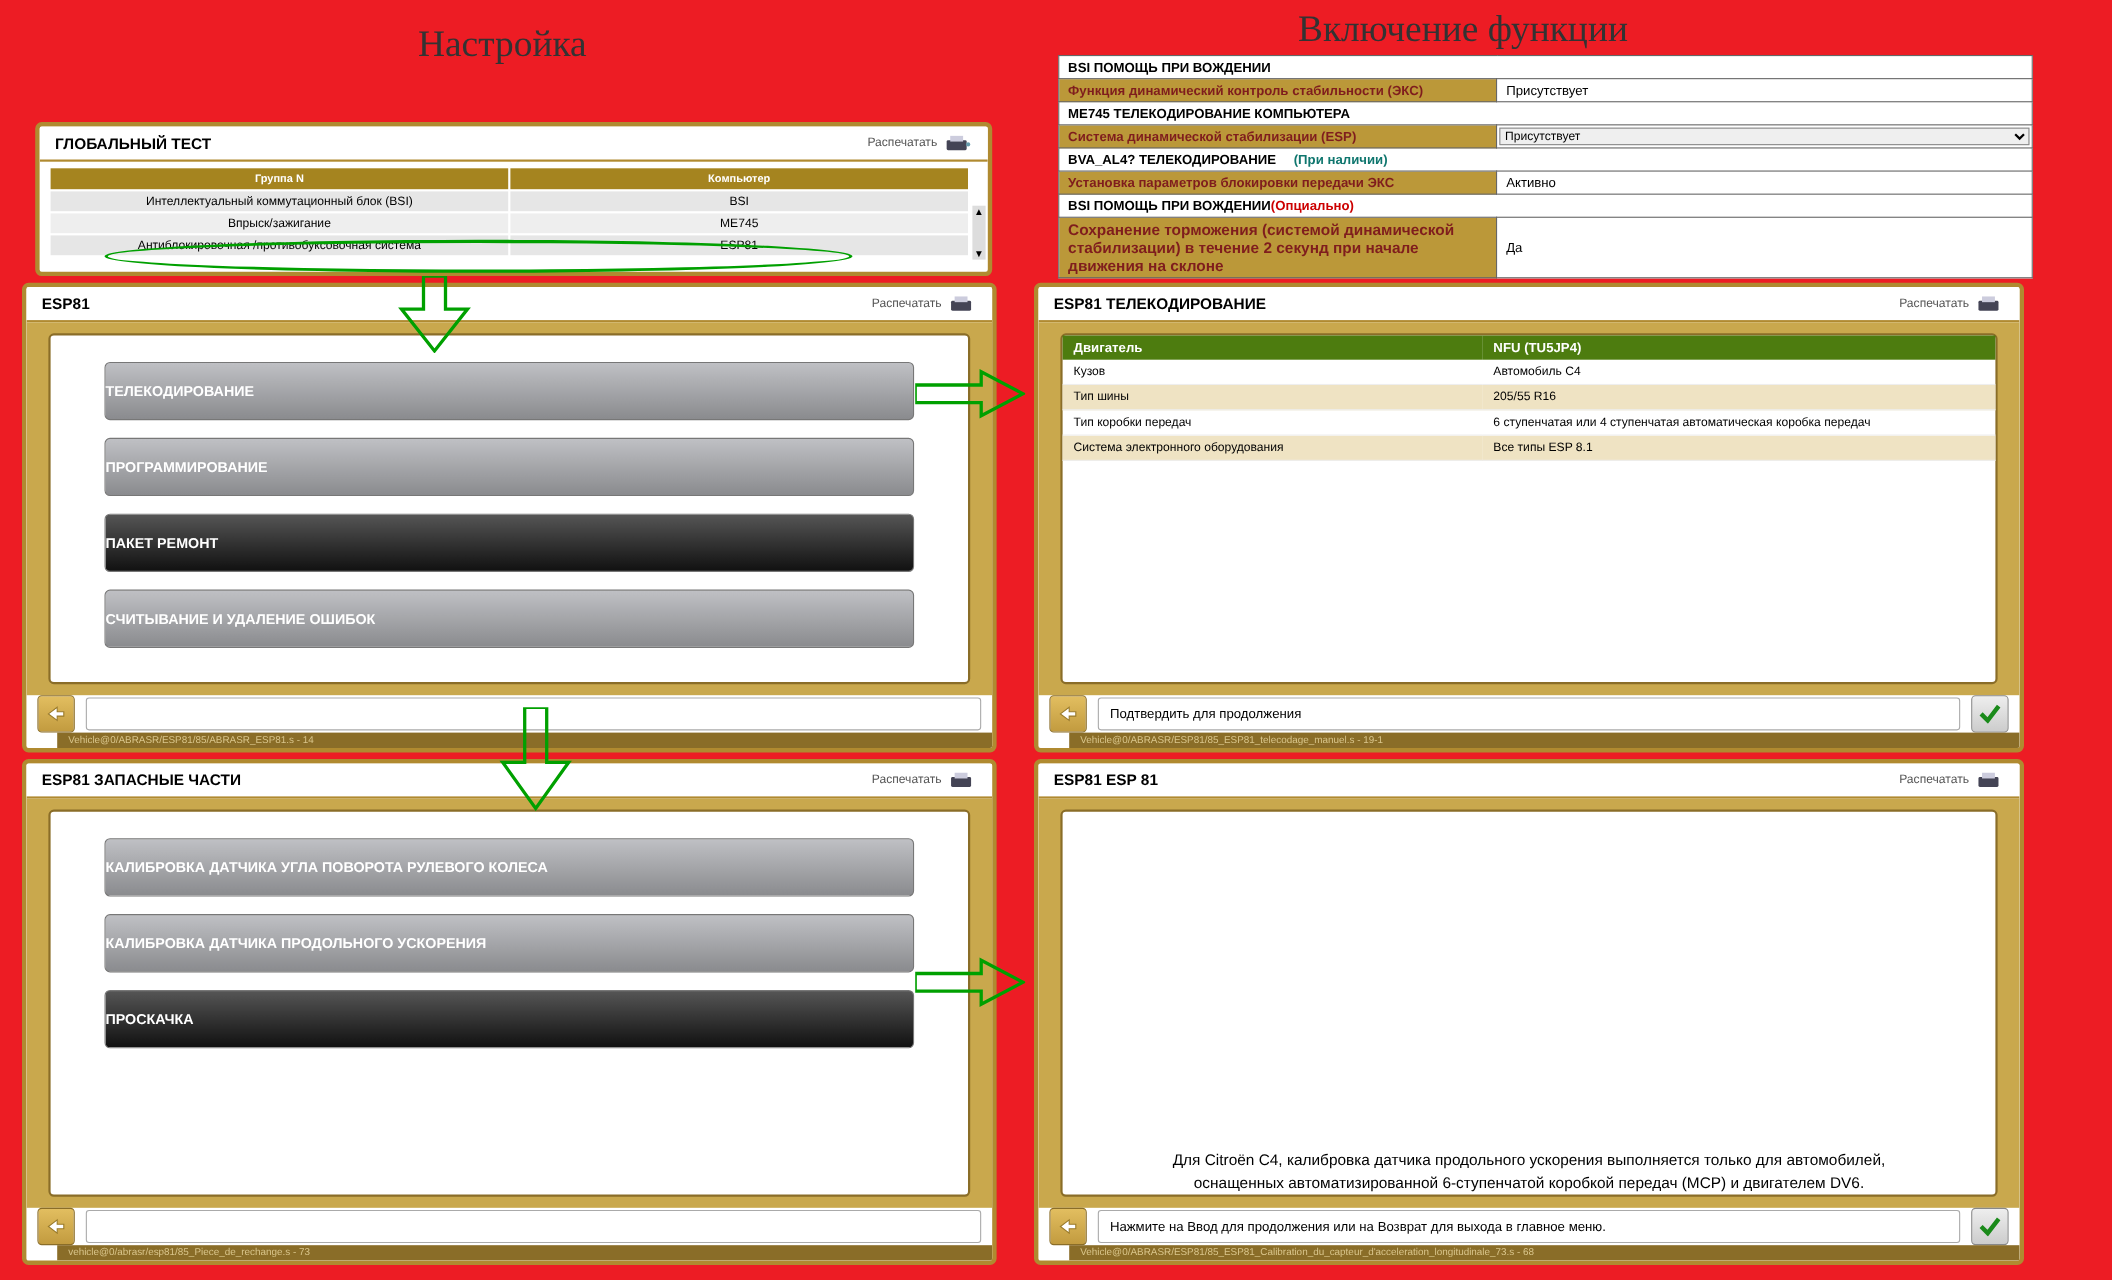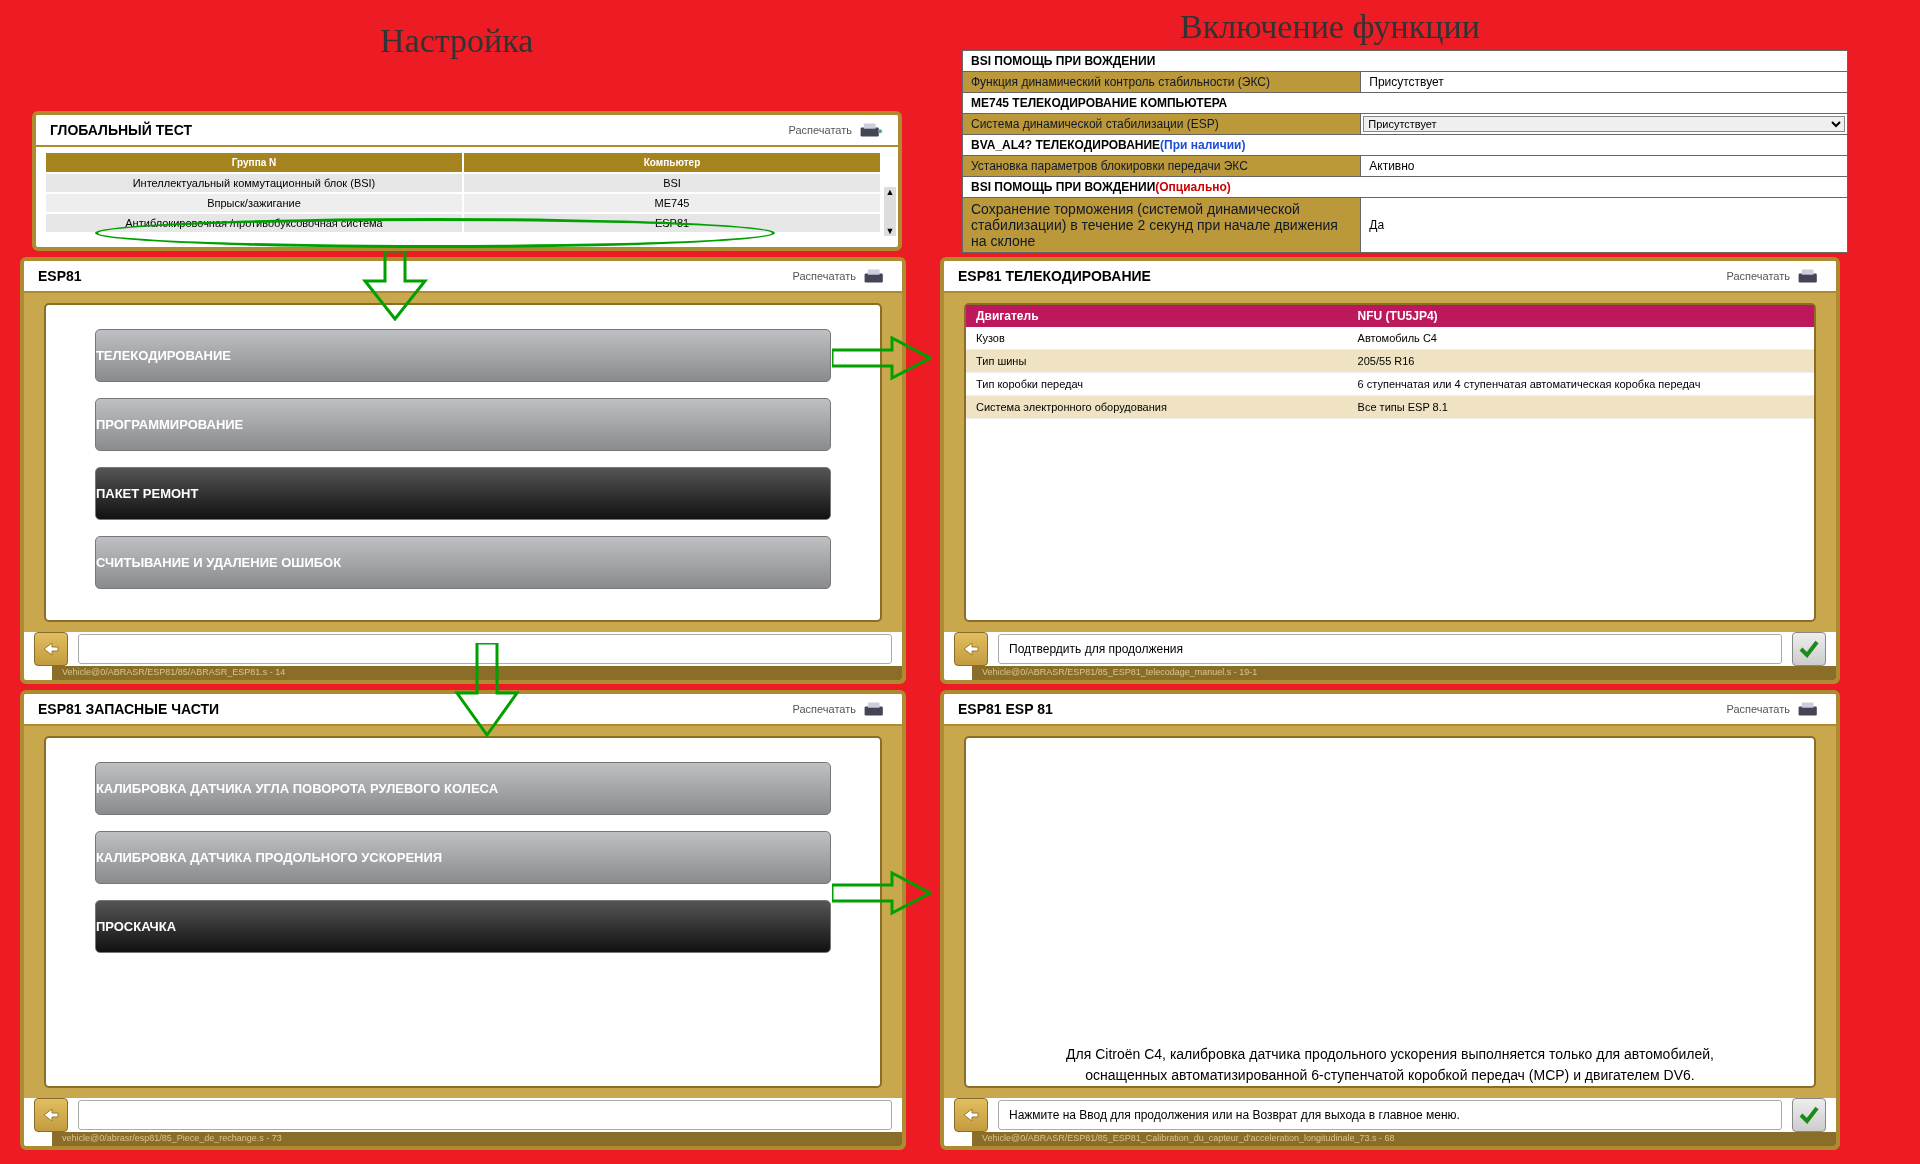--- a/index.html
+++ b/index.html
@@ -79,29 +79,29 @@
   .gt-table td{background:#e6e6e6;text-align:center;padding:3px;font-size:11px;}
   .gt-table tr:nth-child(odd) td{background:#eee;}
   .gt-scroll{ position:absolute;right:2px;top:40px;bottom:2px;width:12px;background:#ddd;}
   .gt-scroll::before{content:'▲';position:absolute;top:0;left:0;right:0;text-align:center;font-size:9px;}
   .gt-scroll::after{content:'▼';position:absolute;bottom:0;left:0;right:0;text-align:center;font-size:9px;}
 
   
   .cfg-table{border-collapse:collapse;width:100%;border:1px solid #555;background:#fff;}
   .cfg-table td{border:1px solid #666;padding:3px 8px;font-size:12px;vertical-align:middle;height:18px;}
   .cfg-head{background:#fff;font-weight:bold;font-size:13px;}
-  .cfg-row-label{background:#bb9839;color:#0f172a;font-weight:normal;width:45%;}
+  .cfg-row-label{background:#bb9839;color:#7f1d1d;font-weight:bold;width:45%;}
   .cfg-row-val{background:#fff;}
   .cfg-select{width:100%;border:1px solid #888;font-size:11px;}
-  .opt-green{color:#1d4ed8;}
+  .opt-green{color:#0f766e;margin-left:16px;}
   .opt-red{color:#c00;}
 
   
   .tele-table{width:100%;border-collapse:collapse;}
-  .tele-table th{background:#be185d;color:#fff;text-align:left;padding:4px 10px;font-size:12px;}
+  .tele-table th{background:#4d7c0f;color:#fff;text-align:left;padding:4px 10px;font-size:12px;}
   .tele-table td{padding:5px 10px;font-size:11px;border-bottom:1px solid #eee;}
   .tele-table tr.alt td{background:#efe3c3;}
   .tele-table .pval{width:55%;}
   .ellipse{
     position:absolute;border:3px solid #00a000;border-radius:50%;
     width:680px;height:30px;
   }
   svg.arrow{position:absolute;}
 </style>
 </head>

